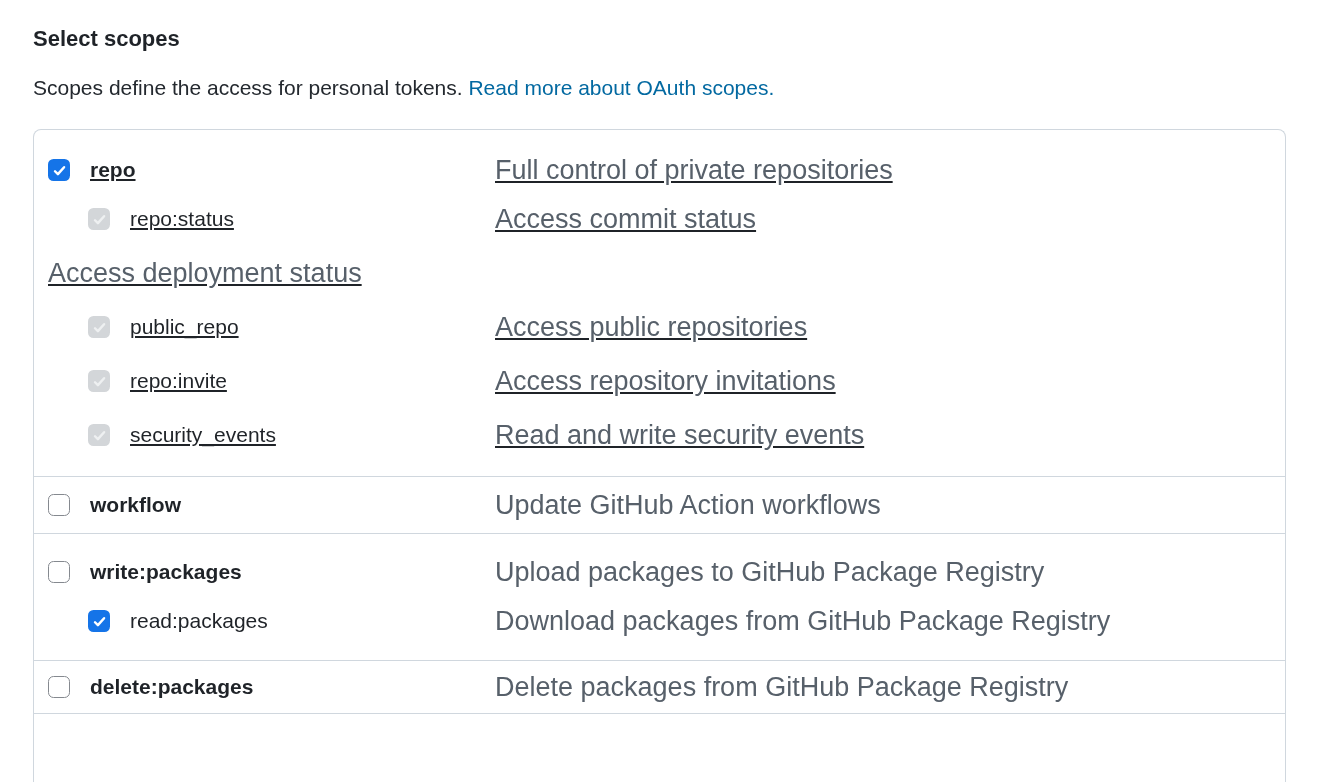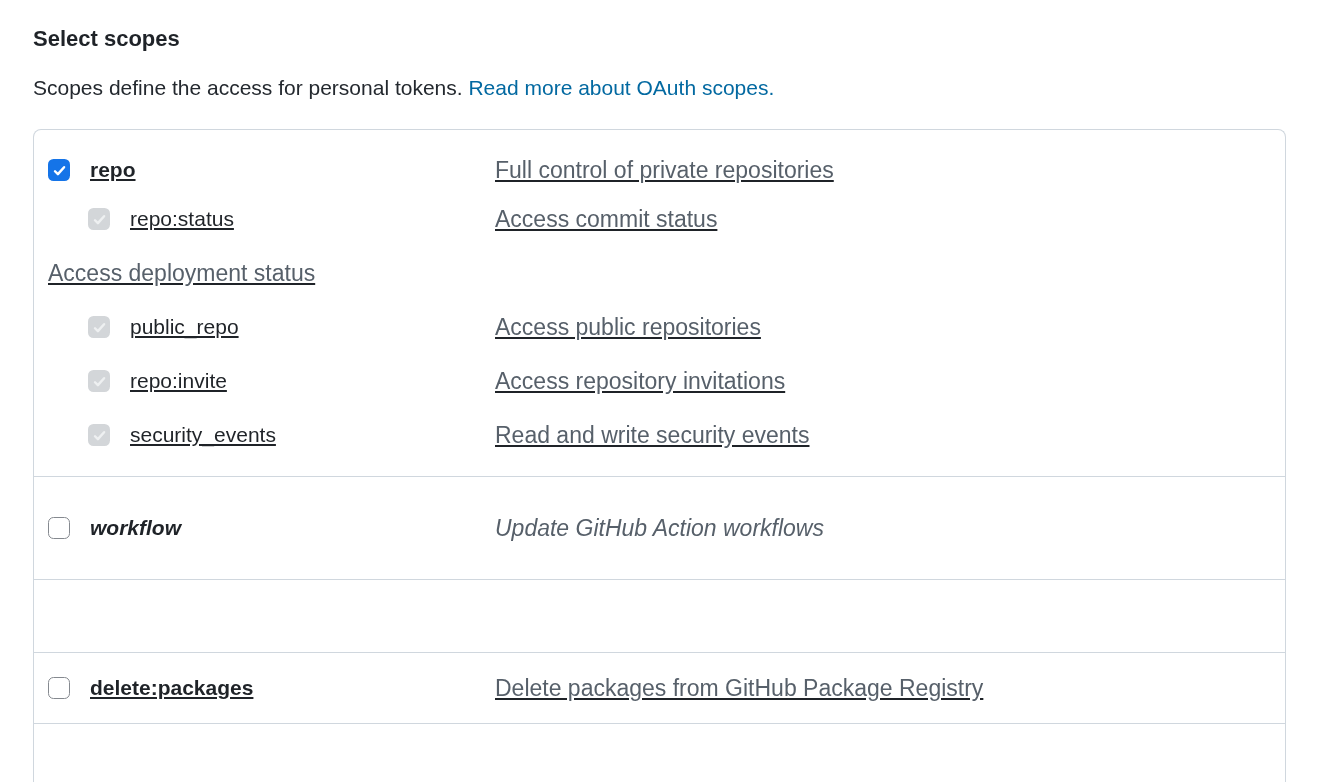--- a/index.html
+++ b/index.html
@@ -42,23 +42,23 @@
     width: 1253px;
     height: 720px; 
     border: 1.5px solid #d0d7de;
     border-bottom: none;
     border-radius: 8px 8px 0 0;
     background: #fff;
   }
   .group { border-top: 1.5px solid #d0d7de; }
   .group:first-child { border-top: none; text-decoration: underline; }
   .g-repo   { padding: 18px 0 14px 0; }
-  .g-workflow { padding: 29px 0; font-style: italic; }
+  .g-workflow { padding: 6px 0; }
   .g-write  { padding: 16px 0 12px 0; }
-  .g-delete { padding: 13px 0; text-decoration: underline; }
+  .g-delete { padding: 4px 0; }
   .g-empty  { height: 60px; }
 
   .row {
     display: grid;
     grid-template-columns: 447px 1fr;
     align-items: center;
     padding-left: 14px;
   }
   .row-main { height: 44px; }
   .row-sub  { height: 54px; }
@@ -71,21 +71,21 @@
 
   .scope-name {
     font-size: 21px;
     font-weight: 700;
     color: #1f2328;
     cursor: pointer;
     white-space: nowrap;
   }
   .scope-name.sub { font-weight: 400; }
   .desc {
-    font-size: 23px;
+    font-size: 27px;
     color: #57606a;
     white-space: nowrap;
   }
 
   .cb {
     width: 22px;
     height: 22px;
     flex: none;
     border-radius: 5.5px;
     display: inline-flex;
@@ -180,22 +180,38 @@
         <div class="label-cell">
           <span class="cb cb-unchecked" role="checkbox" aria-checked="false"></span>
           <span class="scope-name">workflow</span>
         </div>
         <div class="desc">Update GitHub Action workflows</div>
       </div>
     </div>
 
     <div class="group g-write">
       <div class="row row-main">
-      </div>
-
+        <div class="label-cell">
+          <span class="cb cb-unchecked" role="checkbox" aria-checked="false"></span>
+          <span class="scope-name">write:packages</span>
+        </div>
+        <div class="desc">Upload packages to GitHub Package Registry</div>
+      </div>
+
+      <div class="row row-sub">
+        <div class="label-cell">
+          <span class="cb cb-checked" role="checkbox" aria-checked="true">
+            <svg viewBox="0 0 16 16" fill="none">
+              <path d="M3.2 8.8l3.1 3.1 6.6-7.4" stroke="currentColor" stroke-width="2.6" stroke-linecap="round" stroke-linejoin="round"></path>
+            </svg>
+          </span>
+          <span class="scope-name sub">read:packages</span>
+        </div>
+        <div class="desc">Download packages from GitHub Package Registry</div>
+      </div>
     </div>
 
     <div class="group g-delete">
       <div class="row row-main">
         <div class="label-cell">
           <span class="cb cb-unchecked" role="checkbox" aria-checked="false"></span>
           <span class="scope-name">delete:packages</span>
         </div>
         <div class="desc">Delete packages from GitHub Package Registry</div>
       </div>

